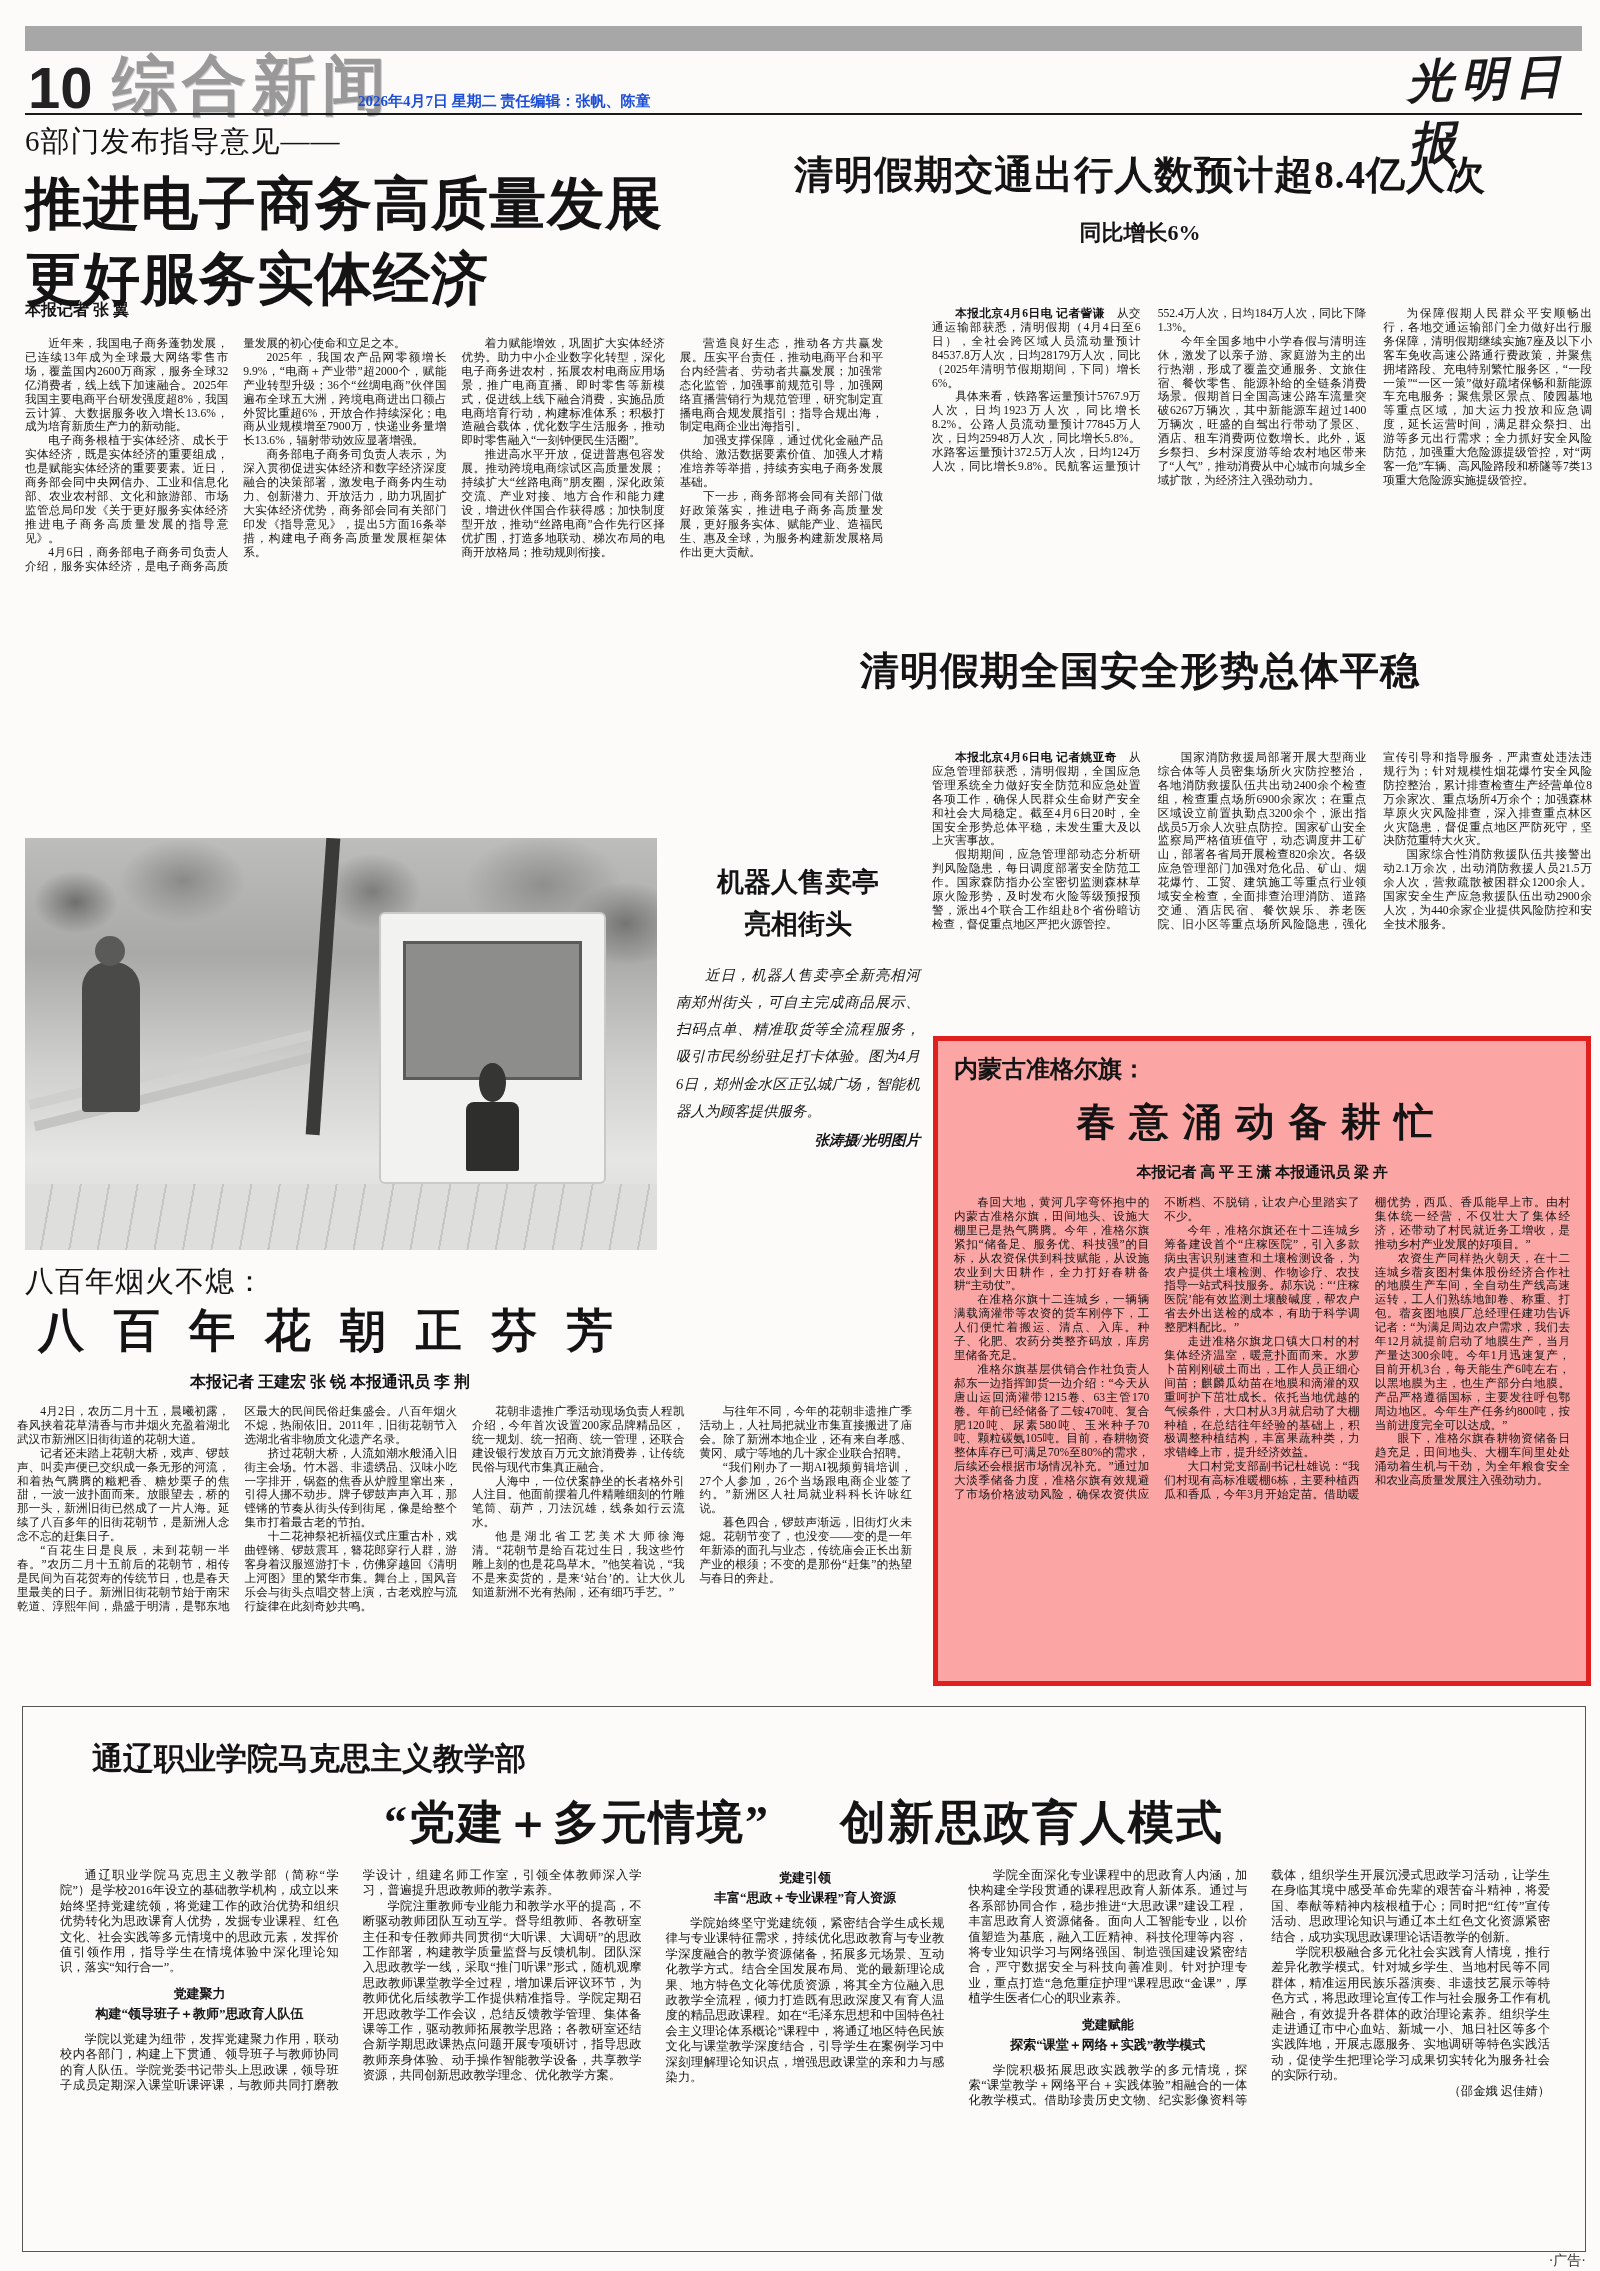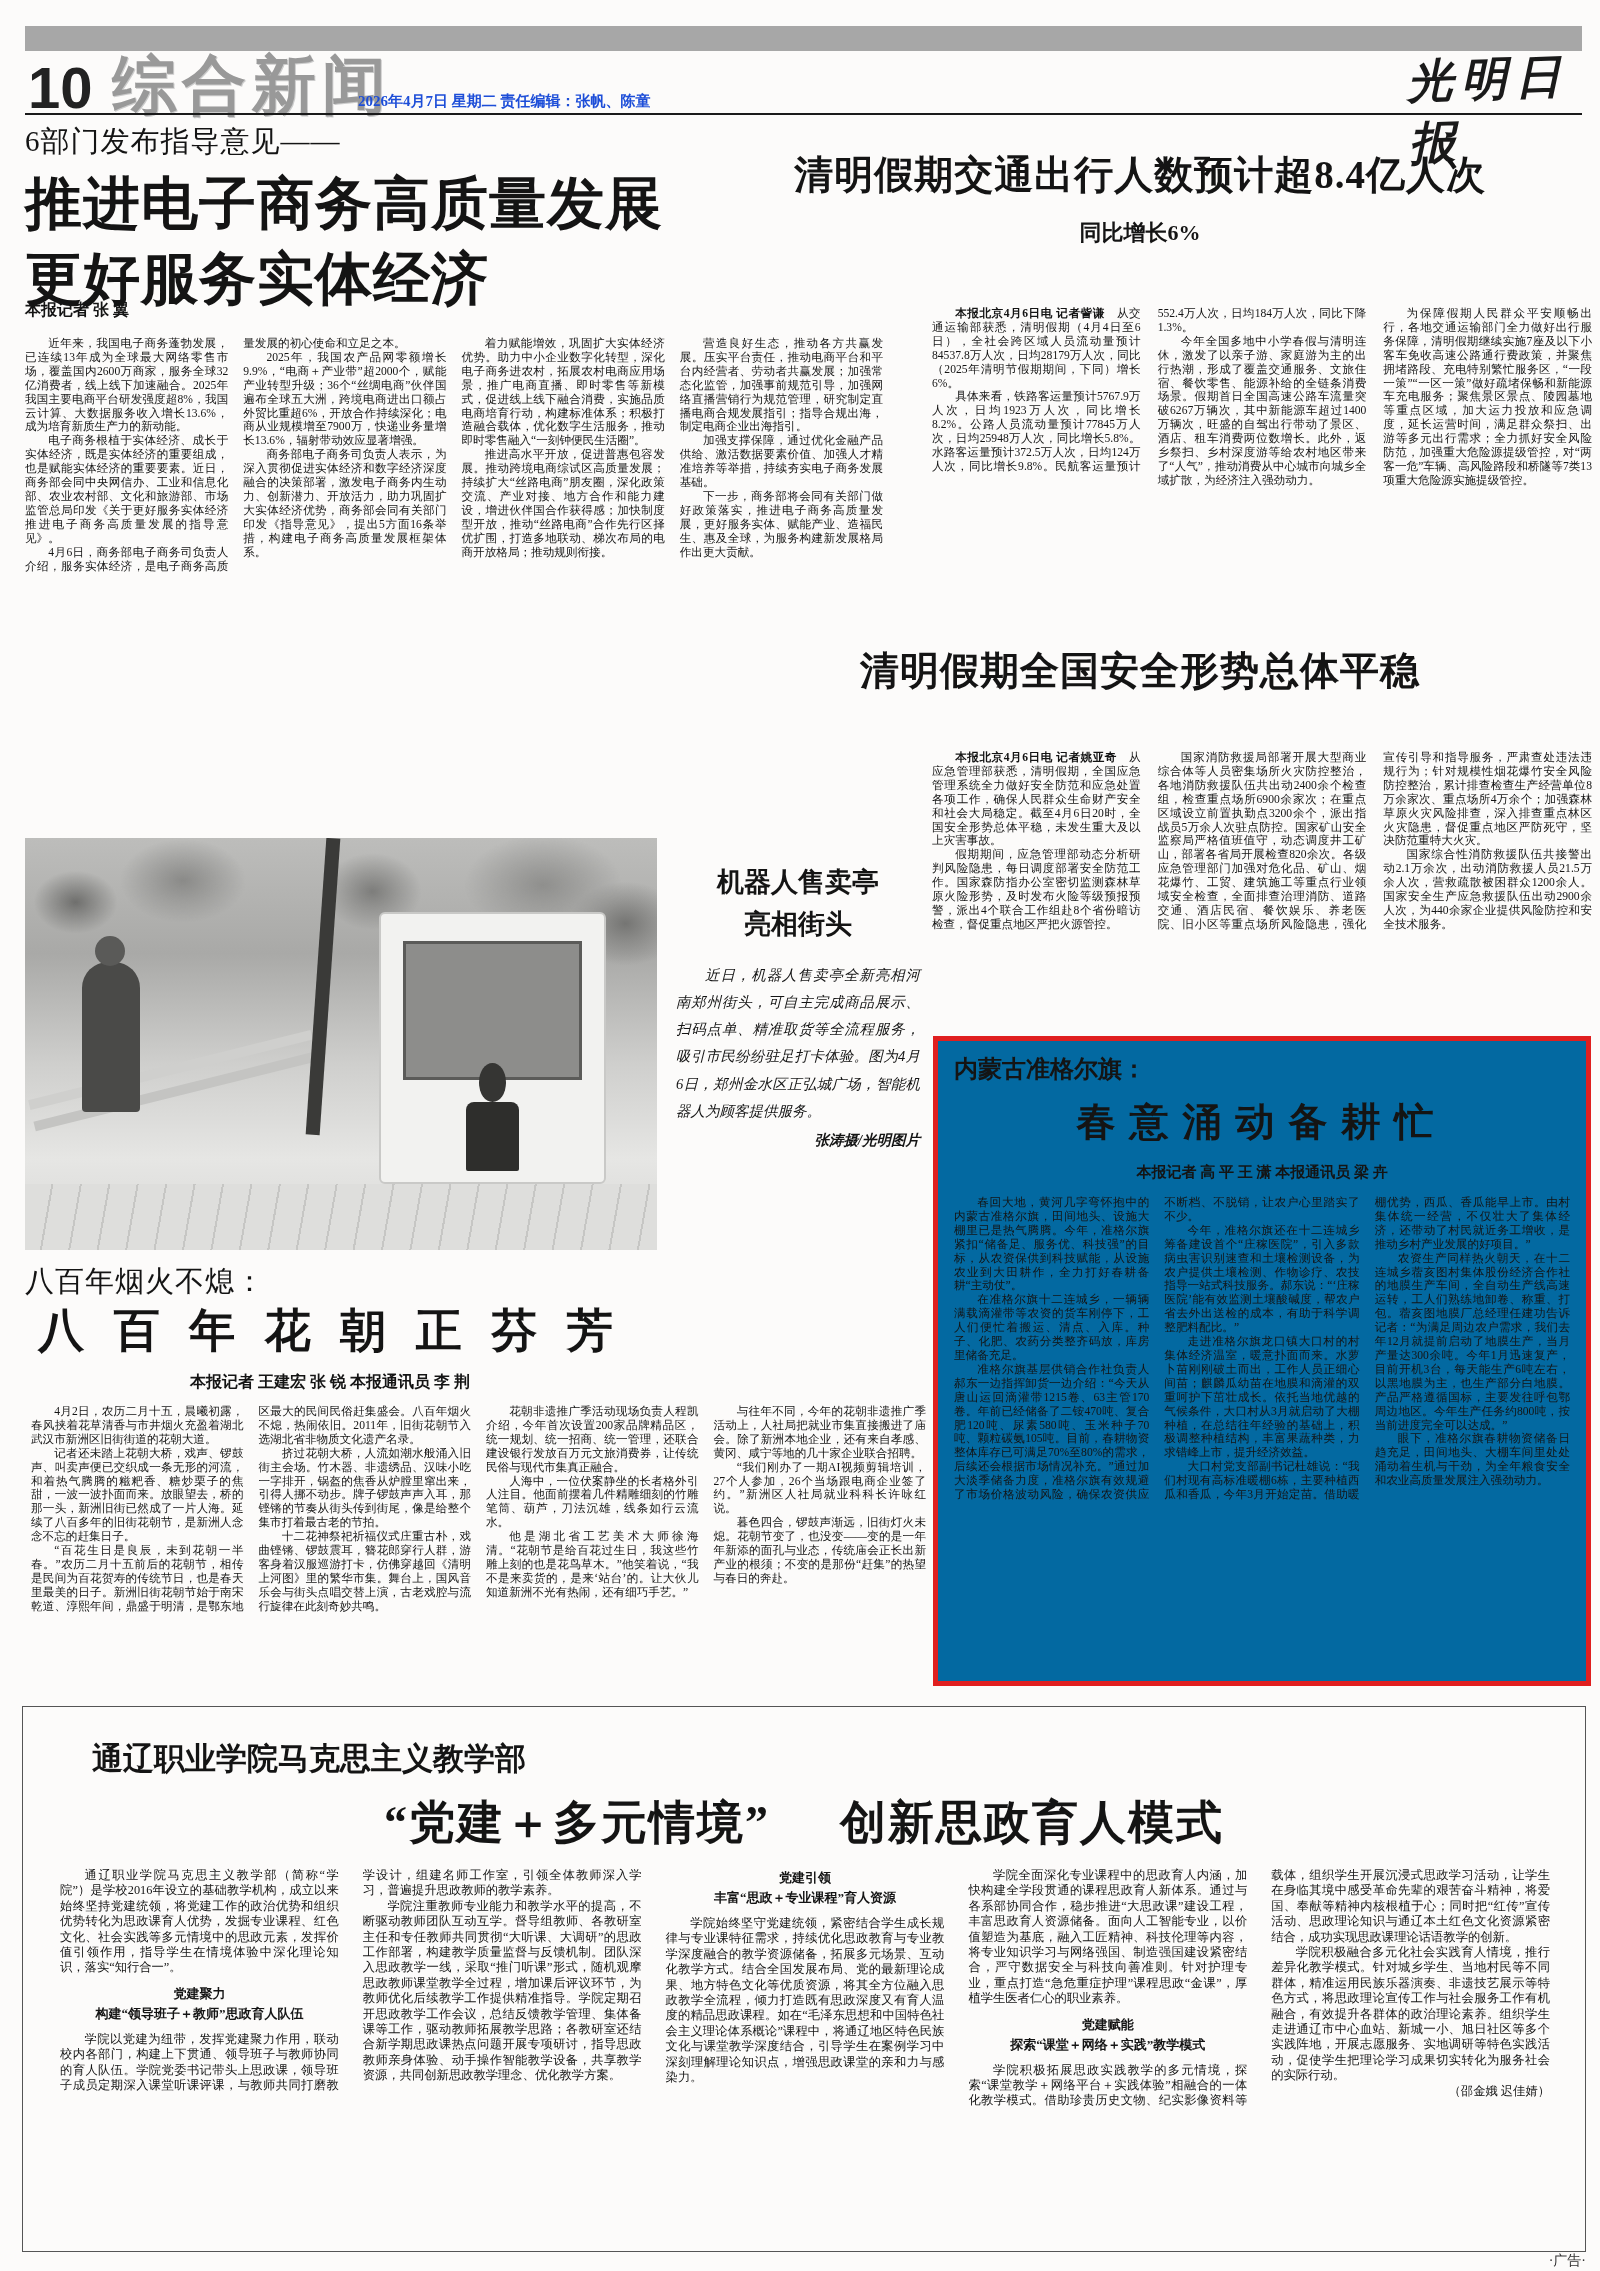--- a/index.html
+++ b/index.html
@@ -57,32 +57,32 @@
   
   .tr-head{left:690px;top:148px;width:900px;text-align:center;}
   .tr-h1{font-size:39px;font-weight:900;letter-spacing:1px;}
   .tr-h2{font-size:22px;font-weight:bold;margin-top:16px;}
   .tr-body{left:932px;top:300px;width:660px;height:330px;column-count:3;column-gap:17px;}
   
   .sf-head{left:690px;top:644px;width:900px;text-align:center;}
   .sf-h1{font-size:39px;font-weight:900;letter-spacing:1px;}
   .sf-body{left:932px;top:744px;width:660px;height:288px;column-count:3;column-gap:17px;}
   
-  .redbox{left:933px;top:1036px;width:658px;height:650px;border:5px solid #e01f1f;background:#0369a1;padding:12px 16px;}
+  .redbox{left:933px;top:1036px;width:658px;height:650px;border:5px solid #e01f1f;background:#fca5a5;padding:12px 16px;}
   .cg-kicker{font-size:24px;font-weight:bold;}
   .cg-h1{text-align:center;font-size:39px;font-weight:900;letter-spacing:14px;margin-top:10px;}
   .cg-byline{text-align:center;margin-top:14px;font-size:15px;font-weight:bold;}
   .cg-body{margin-top:14px;height:460px;column-count:3;column-gap:15px;text-align:justify;
            font-size:11.6px;line-height:13.9px;overflow:hidden;}
   
   .hc-kicker{left:25px;top:1262px;}
   .hc-head{left:25px;top:1300px;width:610px;text-align:center;}
   .hc-h1{font-size:46px;font-weight:900;letter-spacing:9px;}
   .hc-byline{left:25px;top:1372px;width:610px;text-align:center;}
-  .hc-body{left:31px;top:1398px;width:895px;height:292px;column-count:4;column-gap:15px;}
+  .hc-body{left:17px;top:1398px;width:895px;height:292px;column-count:4;column-gap:15px;}
   
   .adbox{left:22px;top:1706px;width:1564px;height:546px;border:1px solid #555;background:#fcfbfa;}
   .tl-kicker{left:92px;top:1738px;font-size:31px;font-weight:bold;}
   .tl-head{left:22px;top:1792px;width:1564px;text-align:center;font-size:46px;font-weight:900;letter-spacing:2px;}
   .tl-head .gap{display:inline-block;width:70px;}
   .tl-body{left:60px;top:1868px;width:1490px;height:366px;column-count:5;column-gap:24px;
            font-size:12.3px;line-height:15.4px;text-align:justify;overflow:hidden;}
   .ad-label{left:1470px;top:2252px;width:116px;text-align:right;font-size:14px;color:#333;}
 </style>
 </head>

